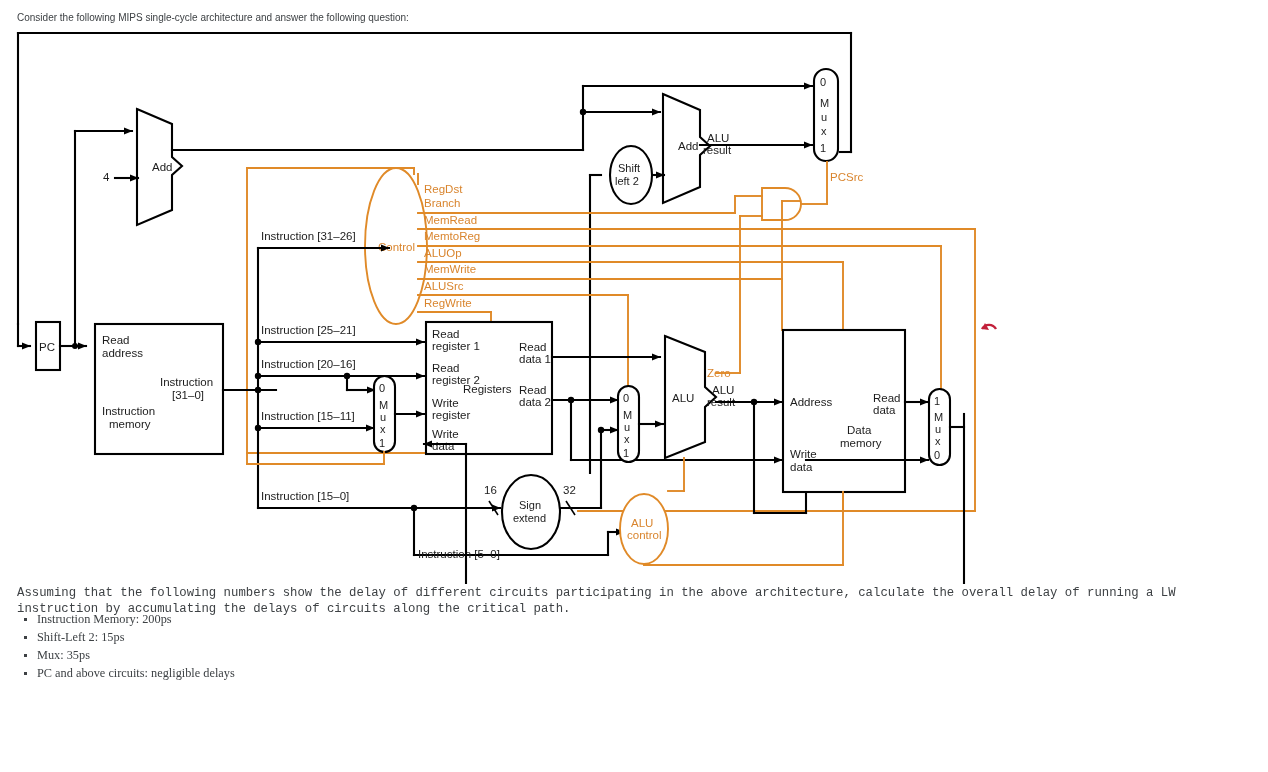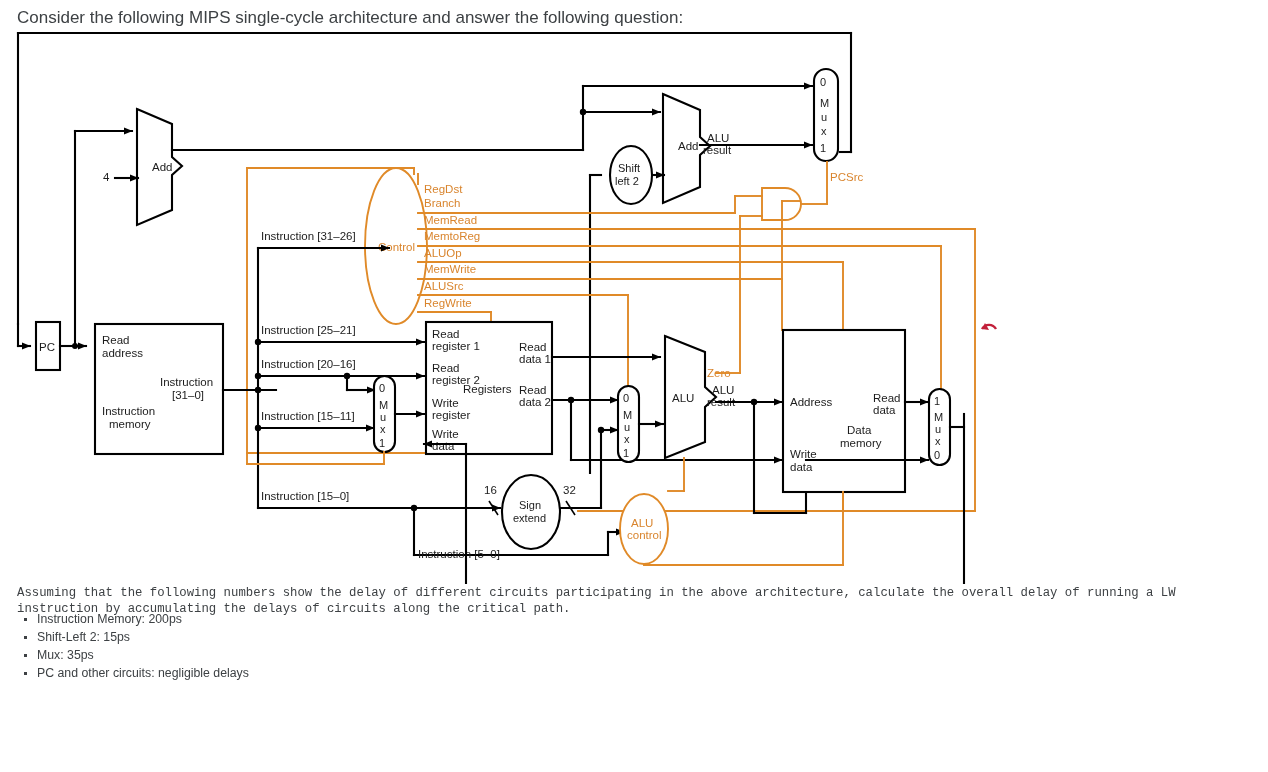--- a/index.html
+++ b/index.html
@@ -3,30 +3,30 @@
 <meta charset="utf-8">
 <style>
   html,body{margin:0;padding:0;}
   body{
     width:1268px;height:772px;background:#ffffff;
     font-family:"Liberation Sans", sans-serif;
     color:#3b3f42;overflow:hidden;position:relative;
   }
   #intro{
     position:absolute;left:17px;top:10px;width:1230px;
-    font-size:17px;line-height:16px;color:#3d4144;
+    font-size:10px;line-height:16px;color:#3d4144;
   }
   #diagram{position:absolute;left:0;top:24px;width:1010px;height:560px;}
   #tail{
     position:absolute;left:17px;top:585px;width:1234px;
     font-size:12.3px;line-height:16px;color:#3d4144;font-family:Liberation Mono, monospace;
   }
   #delays{
     position:absolute;left:17px;top:610px;width:600px;
-    margin:0;padding:0;list-style:none;
+    margin:0;padding:0;list-style:none;font-family:Liberation Serif, serif;
   }
   #delays li{
     font-size:12.3px;line-height:18px;color:#3d4144;
     padding-left:20px;position:relative;
   }
   #delays li:before{
     content:"";position:absolute;left:7px;top:8px;
     width:3px;height:3px;background:#3d4144;
   }
   svg{display:block;}
@@ -370,14 +370,14 @@
 
 </svg>
 </div>
 
 <div id="tail">Assuming that the following numbers show the delay of different circuits participating in the above architecture, calculate the overall delay of running a LW instruction by accumulating the delays of circuits along the critical path.</div>
 
 <ul id="delays">
   <li>Instruction Memory: 200ps</li>
   <li>Shift-Left 2: 15ps</li>
   <li>Mux: 35ps</li>
-  <li>PC and other circuits: negligible delays</li>
+  <li>PC and above circuits: negligible delays</li>
 </ul>
 
 </body></html>

